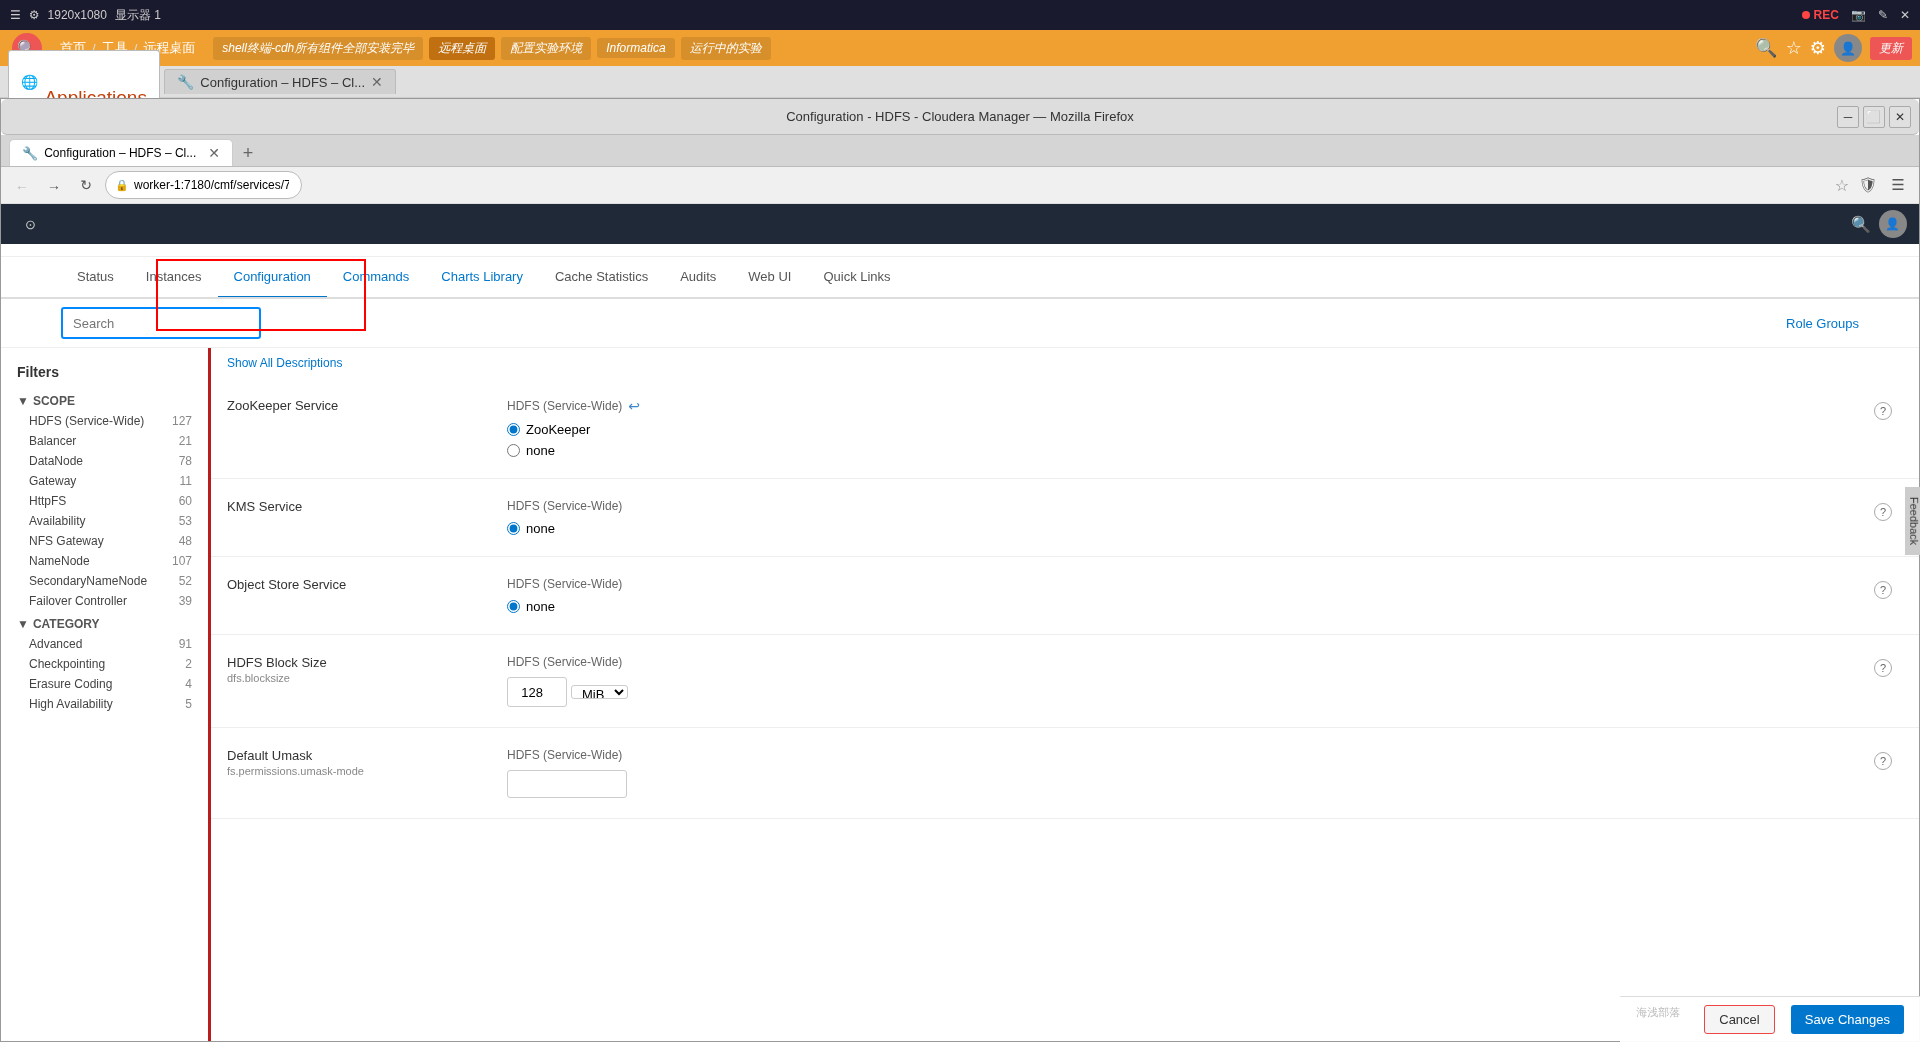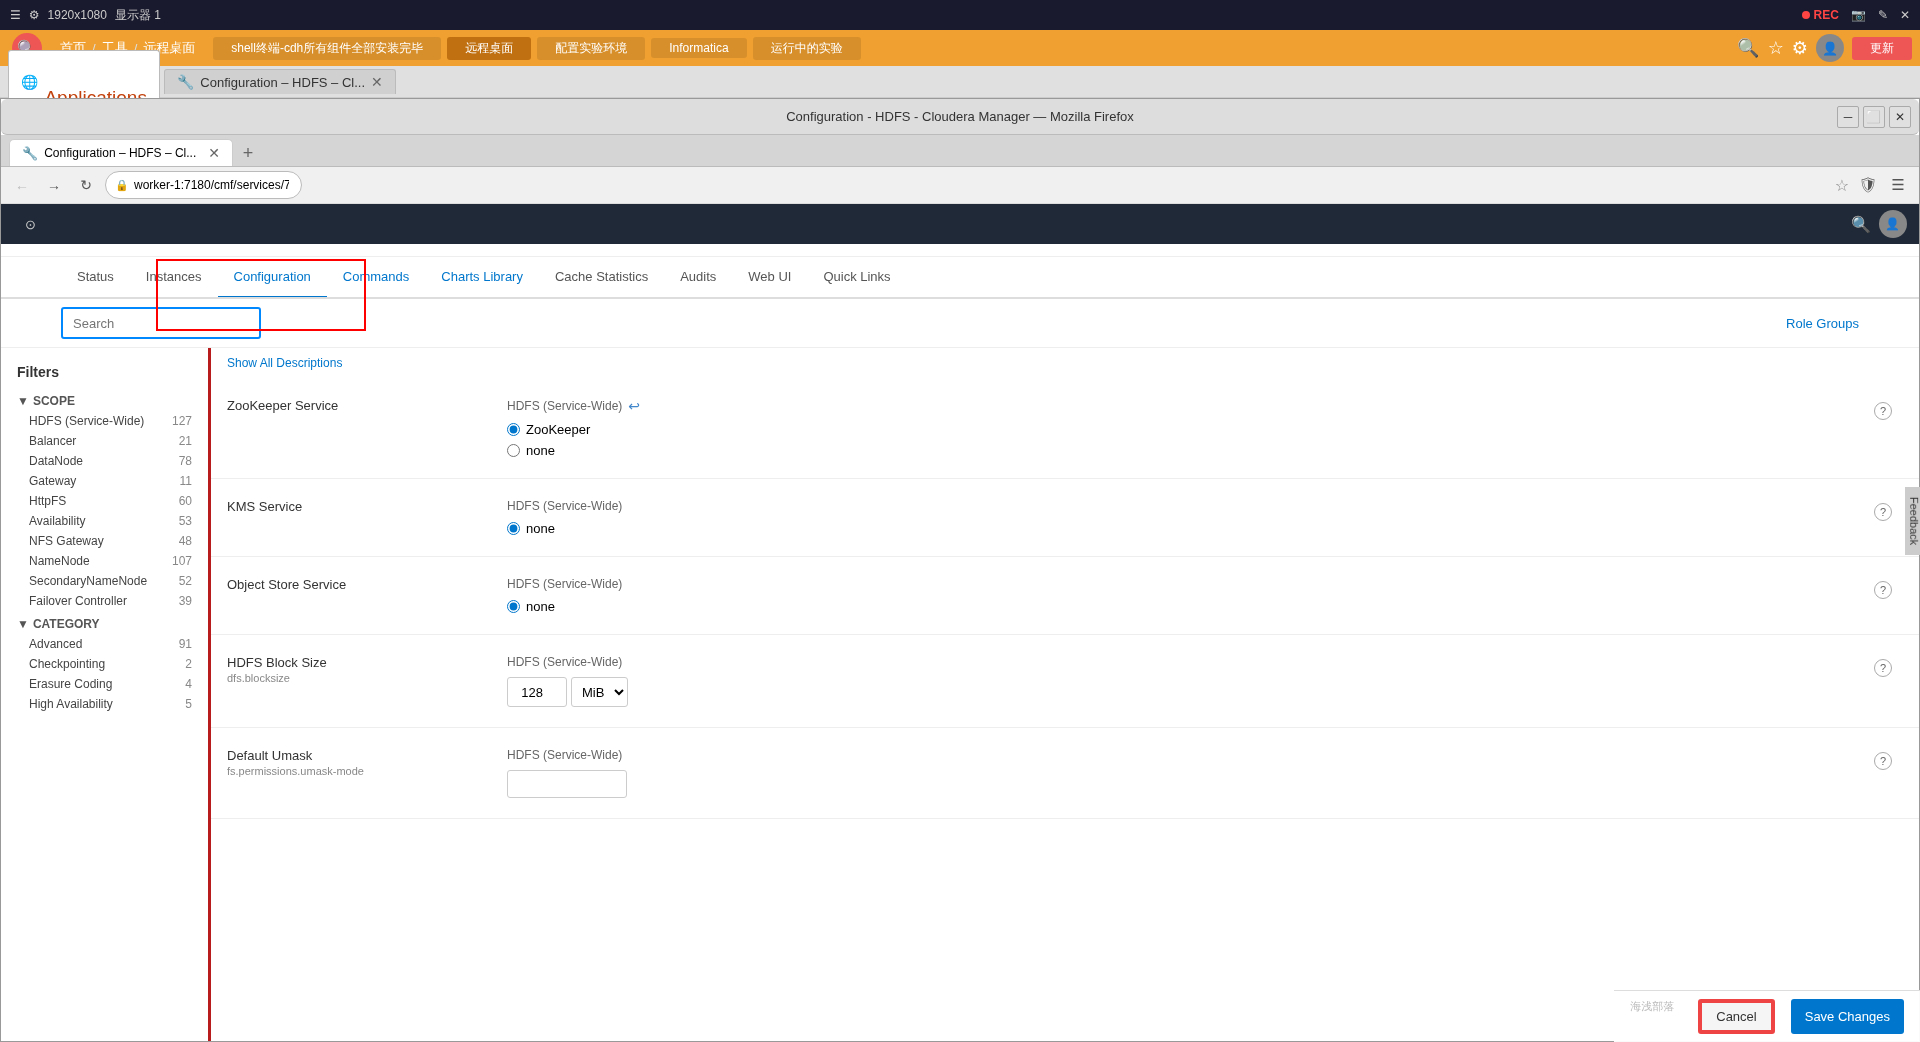--- a/index.html
+++ b/index.html
@@ -99,21 +99,21 @@
     .block-size-number {
       width: 60px;
       height: 30px;
       border: 1px solid #ccc;
       border-radius: 3px;
       text-align: right;
       padding: 0 8px;
       font-size: 13px;
     }
     .block-size-unit {
-      height: 30px;
+      height: 14px;
       border: 1px solid #ccc;
       border-radius: 3px;
       padding: 0 6px;
       font-size: 13px;
       background: #fff;
     }
 
     
     .save-changes-bar {
       position: fixed;
@@ -130,21 +130,21 @@
       color: #fff;
       border: none;
       padding: 6px 14px;
       border-radius: 3px;
       cursor: pointer;
       font-size: 13px;
     }
     .btn-cancel {
       background: #f5f5f5;
       color: #333;
-      border: 4px solid #ef4444;
+      border: 1px solid #ef4444;
       padding: 6px 14px;
       border-radius: 3px;
       cursor: pointer;
       font-size: 13px;
     }
 
     
     .feedback-tab {
       position: fixed;
       right: -28px;
@@ -164,25 +164,25 @@
       height: 36px;
       display: flex;
       align-items: center;
       padding: 0 8px;
       gap: 6px;
     }
     .outer-toolbar-btn {
       background: rgba(0,0,0,0.1);
       border: none;
       color: #fff;
-      padding: 3px 18px;
+      padding: 3px 9px;
       border-radius: 3px;
       font-size: 12px;
       cursor: pointer;
-      display: flex; align-items: center; gap: 4px;
+      display: flex; align-items: center; gap: 4px; font-style: italic;
     }
     .outer-toolbar-btn.active { background: #c07010; }
     .search-btn-round {
       background: #e55;
       width: 30px; height: 30px;
       border-radius: 50%;
       display: flex; align-items: center; justify-content: center;
       color: #fff;
       font-size: 16px;
       margin-left: 4px;

